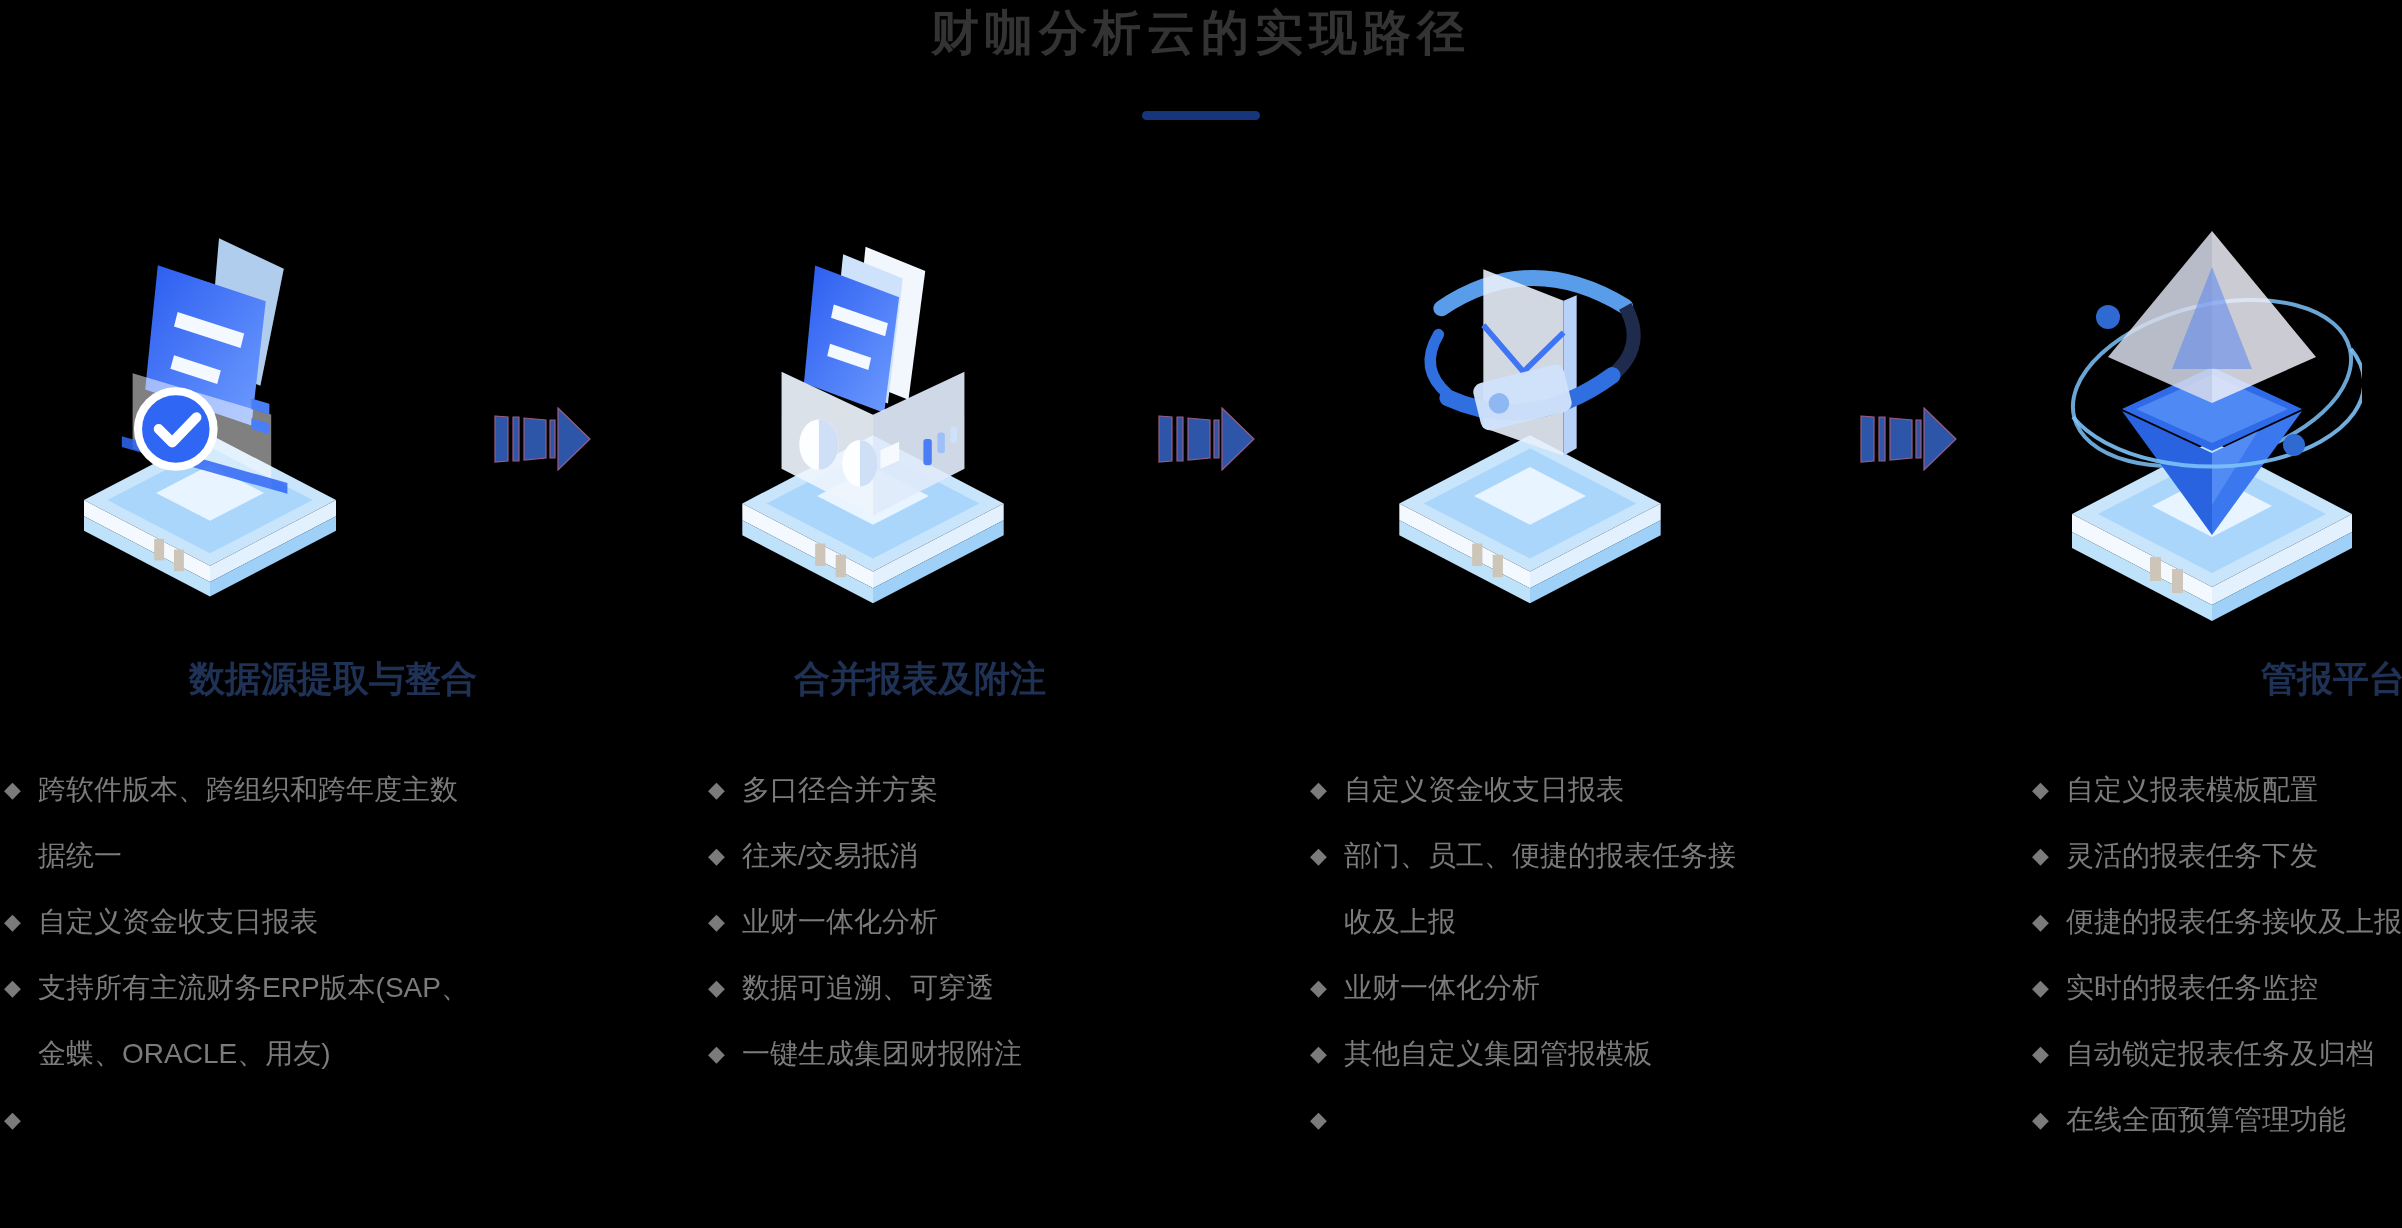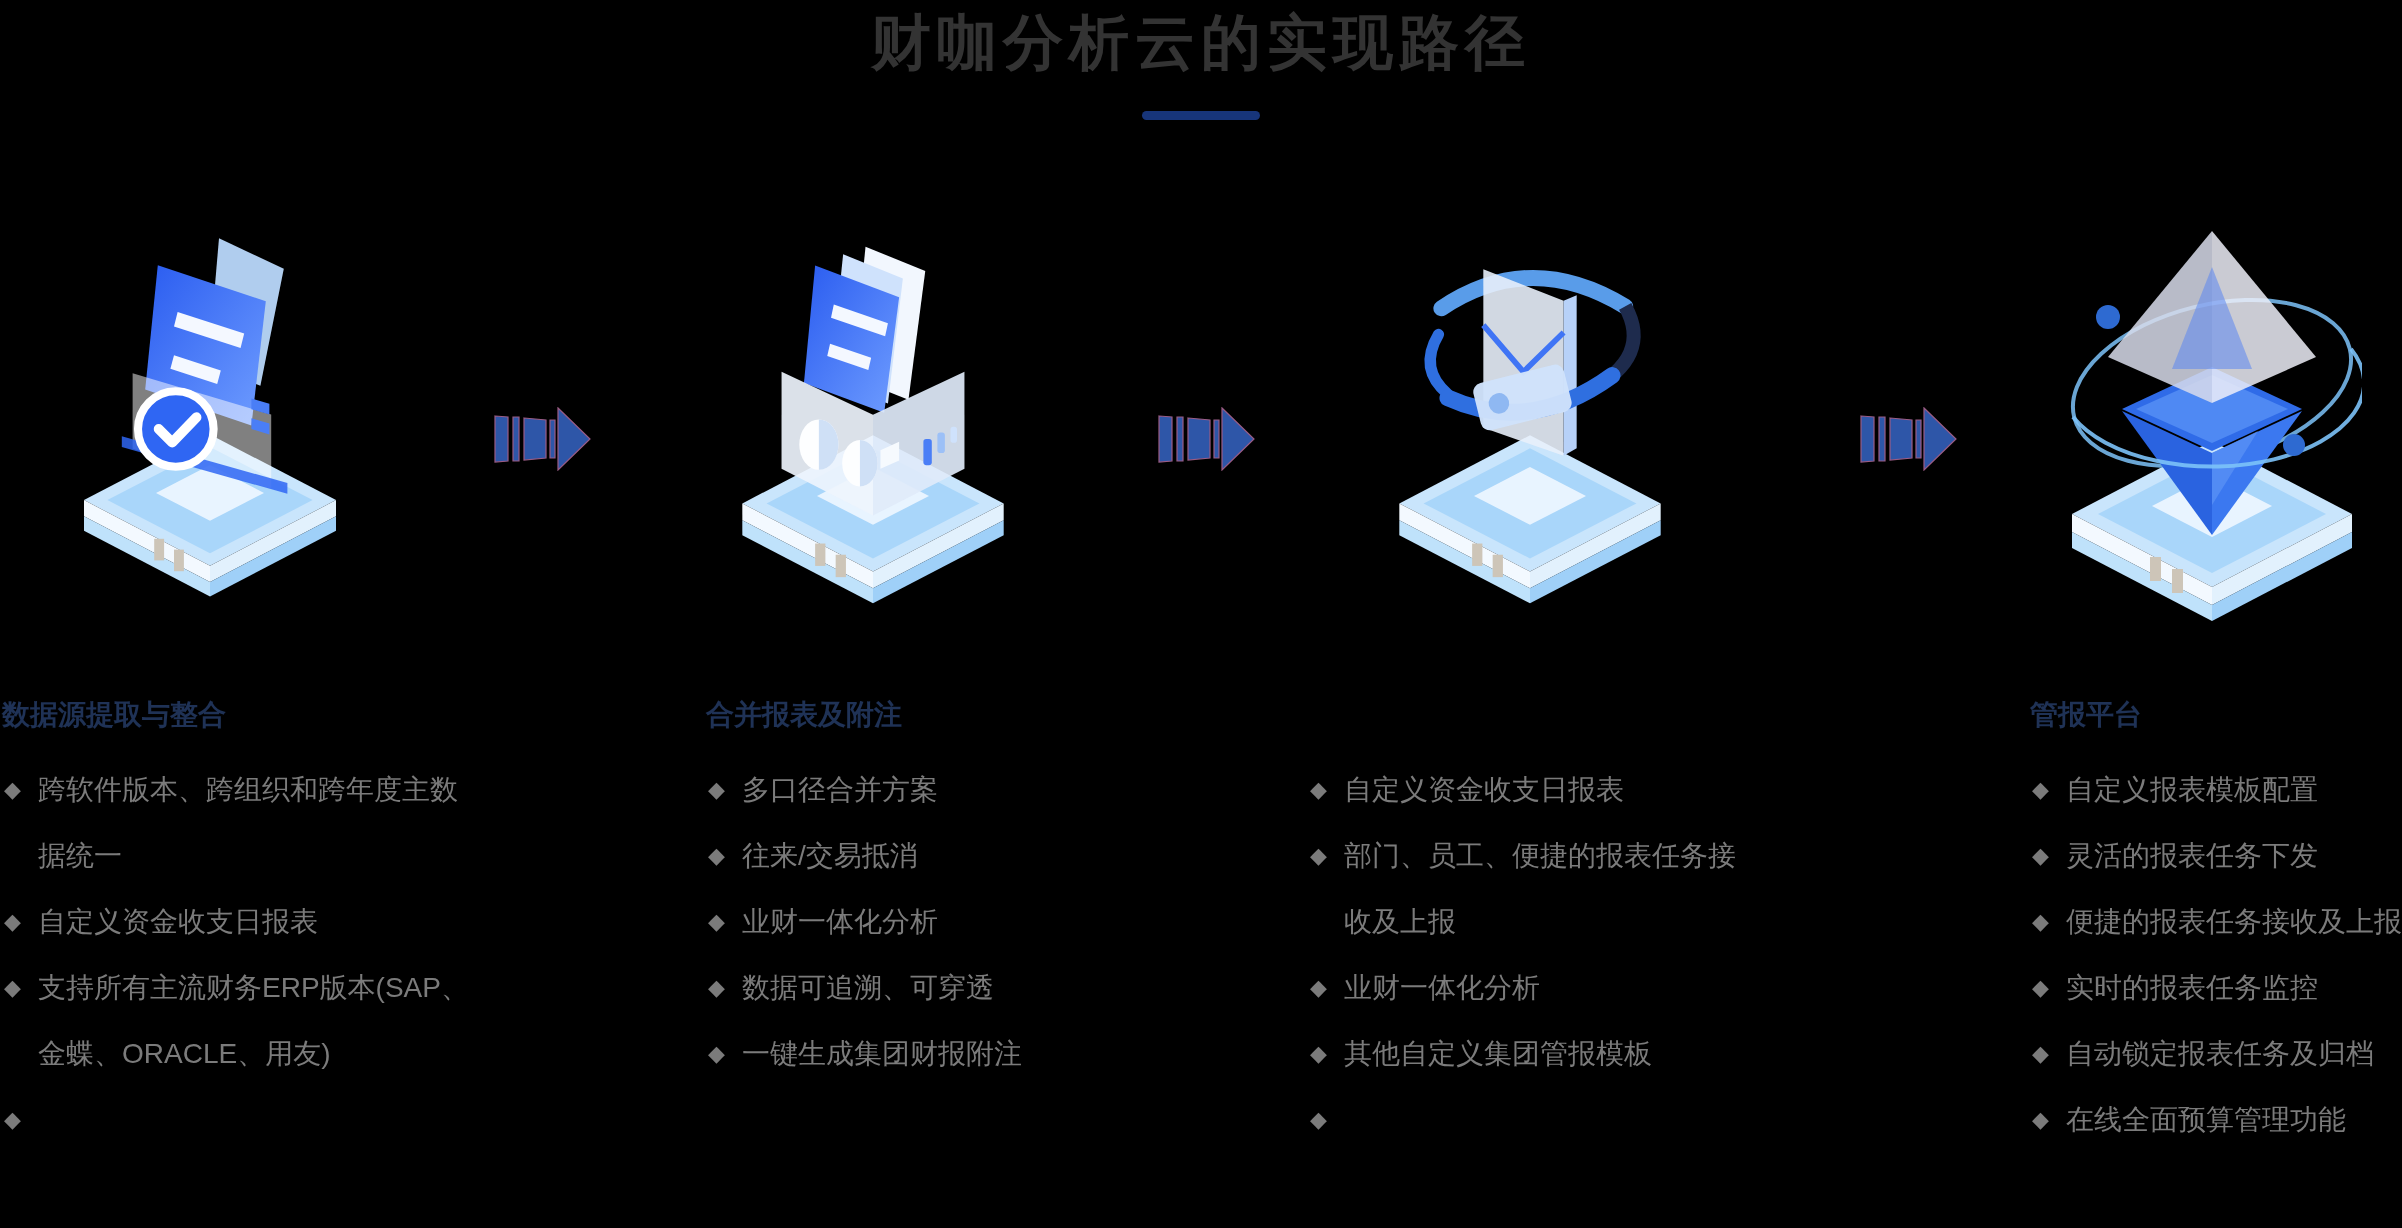--- a/index.html
+++ b/index.html
@@ -7,40 +7,40 @@
     width:2402px;height:1228px;
     background:#000000;
     position:relative;
     overflow:hidden;
     font-family:"Liberation Sans","DejaVu Sans",sans-serif;
   }
   .stage{position:absolute;inset:0;}
 
   
   .main-title{
-    position:absolute;top:12px;left:0;width:2402px;
+    position:absolute;top:2px;left:0;width:2402px;
     text-align:center;
-    font-size:60px;font-weight:bold;color:#333333;
+    font-size:48px;font-weight:bold;color:#333333;
     letter-spacing:6px;line-height:62px;
   }
   .title-underline{
     position:absolute;top:111px;left:50%;margin-left:-59px;
     width:118px;height:9px;border-radius:5px;
     background:#17357a;
   }
 
   
   .illus{position:absolute;}
   .arrow{position:absolute;}
 
   
   .col-title{
-    position:absolute;top:698px;
-    font-size:28px;font-weight:bold;color:#1f3256;
-    text-align:left;line-height:34px;
+    position:absolute;top:662px;
+    font-size:36px;font-weight:bold;color:#1f3256;
+    text-align:right;line-height:34px;
   }
   .bullets{
     position:absolute;top:757px;
     margin:0;padding:0;list-style:none;
     font-size:28px;color:#7b7b7b;line-height:66px;
   }
   .bullet{position:relative;padding-left:36px;margin:0;}
   .diamond{
     position:absolute;left:2px;top:0;
     font-size:22px;line-height:66px;color:#7b7b7b;

